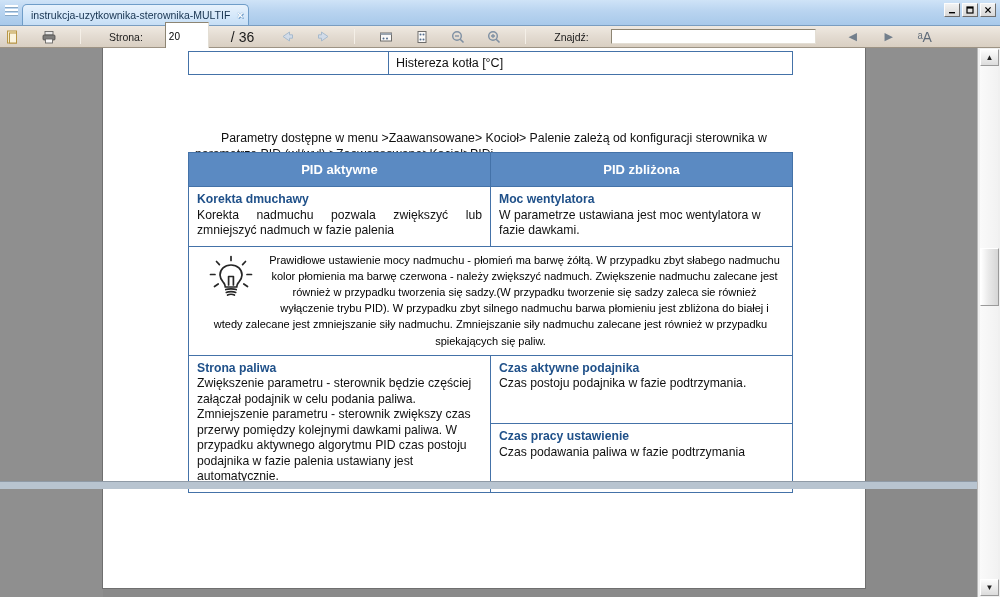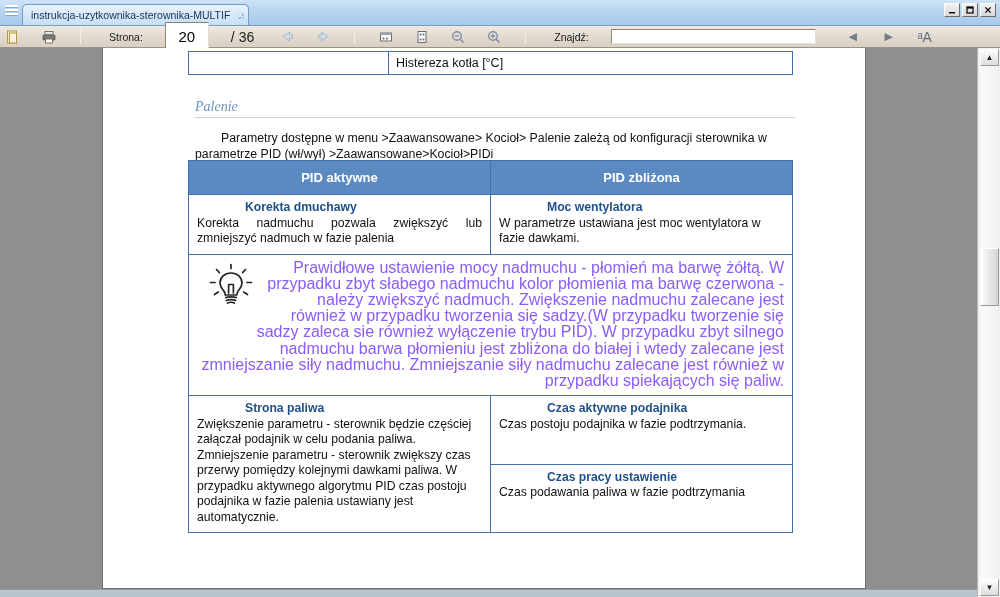--- a/index.html
+++ b/index.html
@@ -99,22 +99,22 @@
   }
   .tb-label {
     font-size: 10.5px; color: #1b1b1b; margin: 0 4px 0 6px;
     white-space: nowrap;
   }
   .tb-input {
     width: 44px; height: 29px;
     background: #ffffff;
     border: 1px solid #8d8573;
     border-right-color: #e3ded4; border-bottom-color: #e3ded4;
-    font-size: 15px; color: #000;
-    text-align: center; padding: 0 3px;
+    font-size: 10px; color: #000;
+    text-align: left; padding: 0 3px;
     line-height: 13px;
     font-family: "Liberation Sans", sans-serif;
   }
   .tb-find {
     width: 205px; height: 15px;
     background: #ffffff;
     border: 1px solid #8d8573;
     border-right-color: #e3ded4; border-bottom-color: #e3ded4;
     font-size: 10.5px; padding: 0 3px;
     line-height: 13px;
@@ -125,21 +125,21 @@
 
   
   .viewer {
     position: absolute; left: 0; top: 48px;
     width: 1000px; height: 549px;
     background: #8a8a8a;
     overflow: hidden;
   }
   .viewer-inner {
     position: absolute; left: 0; top: 0;
-    width: 977px; height: 549px;
+    width: 977px; height: 441px;
     background: #8f8f8f;
   }
   .page {
     position: absolute; left: 103px; top: 0;
     width: 762px; height: 540px;
     background: #ffffff;
     box-shadow: 0 0 0 1px #6f6f6f;
   }
 
   
@@ -179,21 +179,21 @@
     position: absolute; left: 92px; top: 82px;
     width: 600px;
     font-size: 12.3px;
     line-height: 16px;
     color: #111;
   }
   .para .indent { padding-left: 26px; display: inline-block; }
 
   
   .tbl {
-    position: absolute; left: 85px; top: 112px;
+    position: absolute; left: 85px; top: 104px;
     width: 605px;
     border-collapse: collapse;
     table-layout: fixed;
   }
   .tbl td, .tbl th {
     border: 1.5px solid #4472a8;
     vertical-align: top;
     background: #ffffff;
   }
   .tbl th {
@@ -210,26 +210,25 @@
     padding: 4px 7px 6px 7px;
     font-size: 12.2px;
     line-height: 15.5px;
     color: #111;
   }
   .cell-title {
     color: #1f5089;
     font-weight: bold;
     display: block;
     margin-bottom: 0px;
-    margin-left: 48px;
   }
   .justify { text-align: justify; }
 
   .tip-cell { padding: 5px 8px 6px 8px; }
-  .tip-wrap { font-size: 16px; line-height: 16.2px; color: #8b5cf6; text-align: right; }
+  .tip-wrap { font-size: 11px; line-height: 16.2px; color: #000000; text-align: center; }
   .bulb {
     float: left;
     width: 56px; height: 50px;
     margin: 2px 6px 0 6px;
   }
 
   
   .vscroll {
     position: absolute; right: 0; top: 48px;
     width: 23px; height: 549px;
@@ -397,21 +396,20 @@
     <div class="viewer-inner">
 
       <div class="page">
         <div class="doc">
 
           <div class="cut-table">
             <div class="cut-cell-a"></div>
             <div class="cut-cell-b">Histereza kotła [°C]</div>
           </div>
 
-          <div class="section-head">Palenie</div>
 
           <div class="para">
             <span class="indent">Parametry dostępne w menu &gt;Zaawansowane&gt; Kocioł&gt; Palenie zależą od konfiguracji sterownika</span>
             <span>w  parametrze PID (wł/wył)  &gt;Zaawansowane&gt;Kocioł&gt;PIDi</span>
           </div>
 
           <table class="tbl">
             <colgroup>
                 <col style="width:50%">
                 <col style="width:50%">

